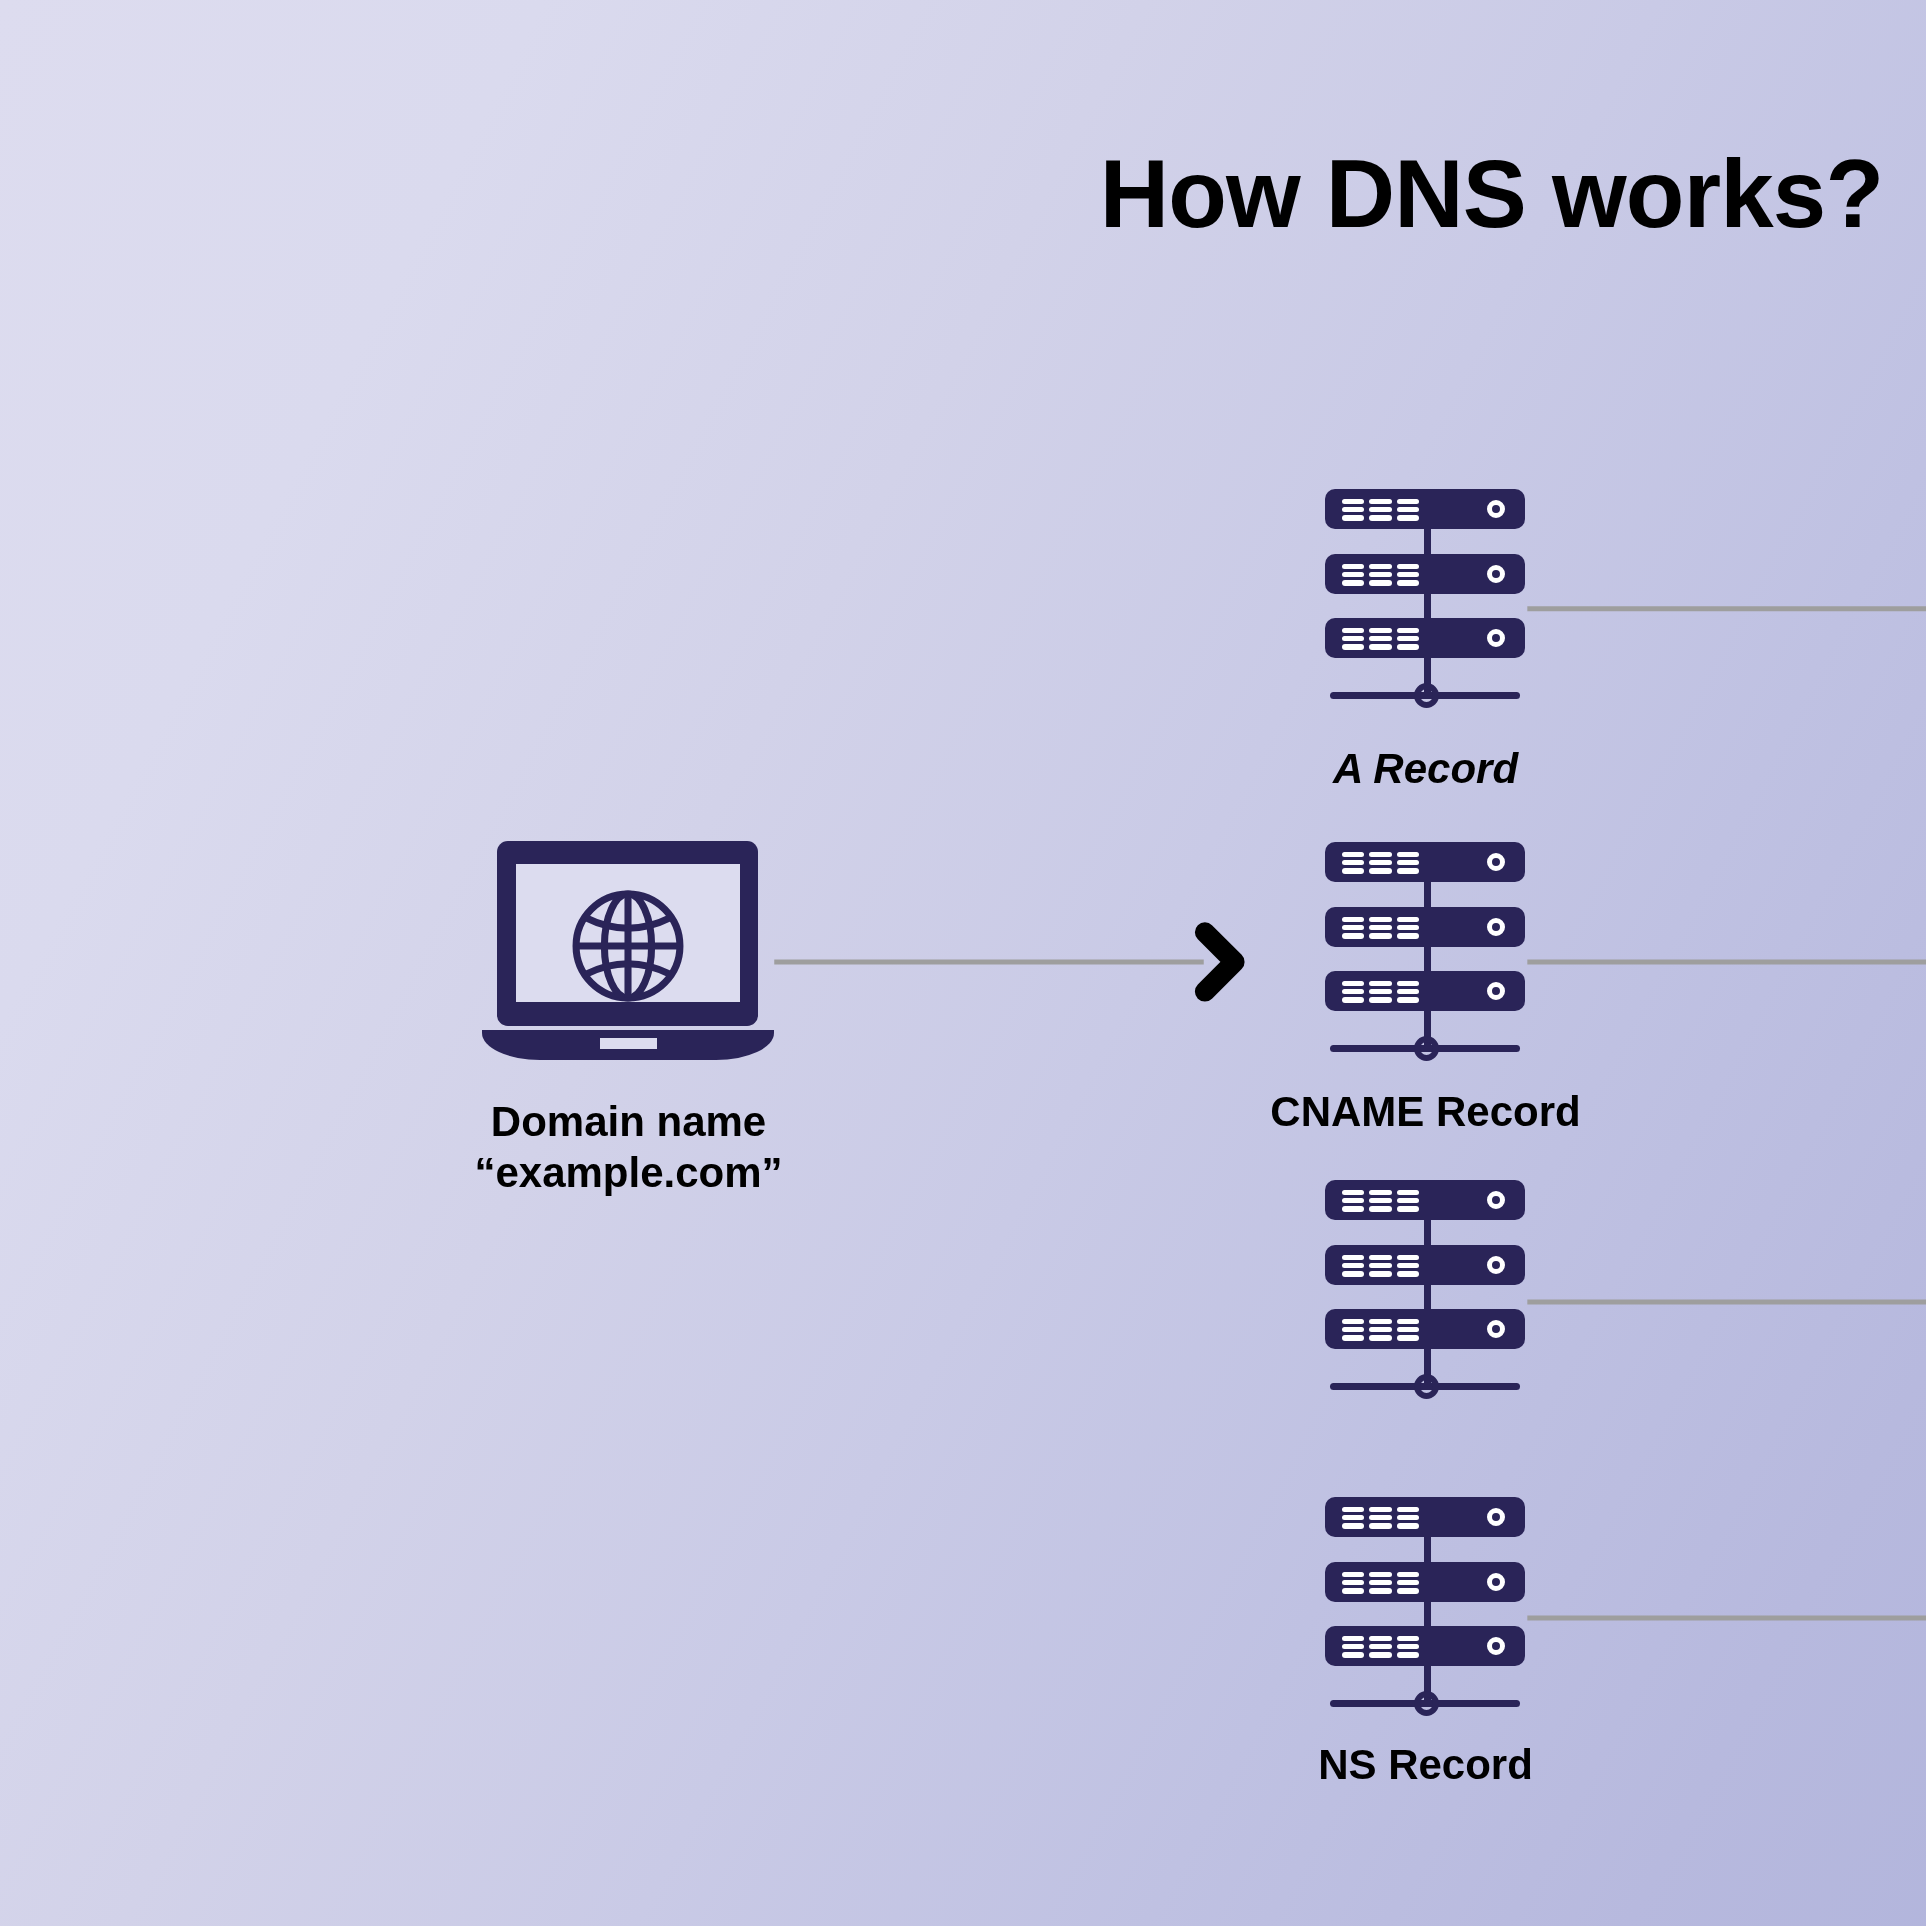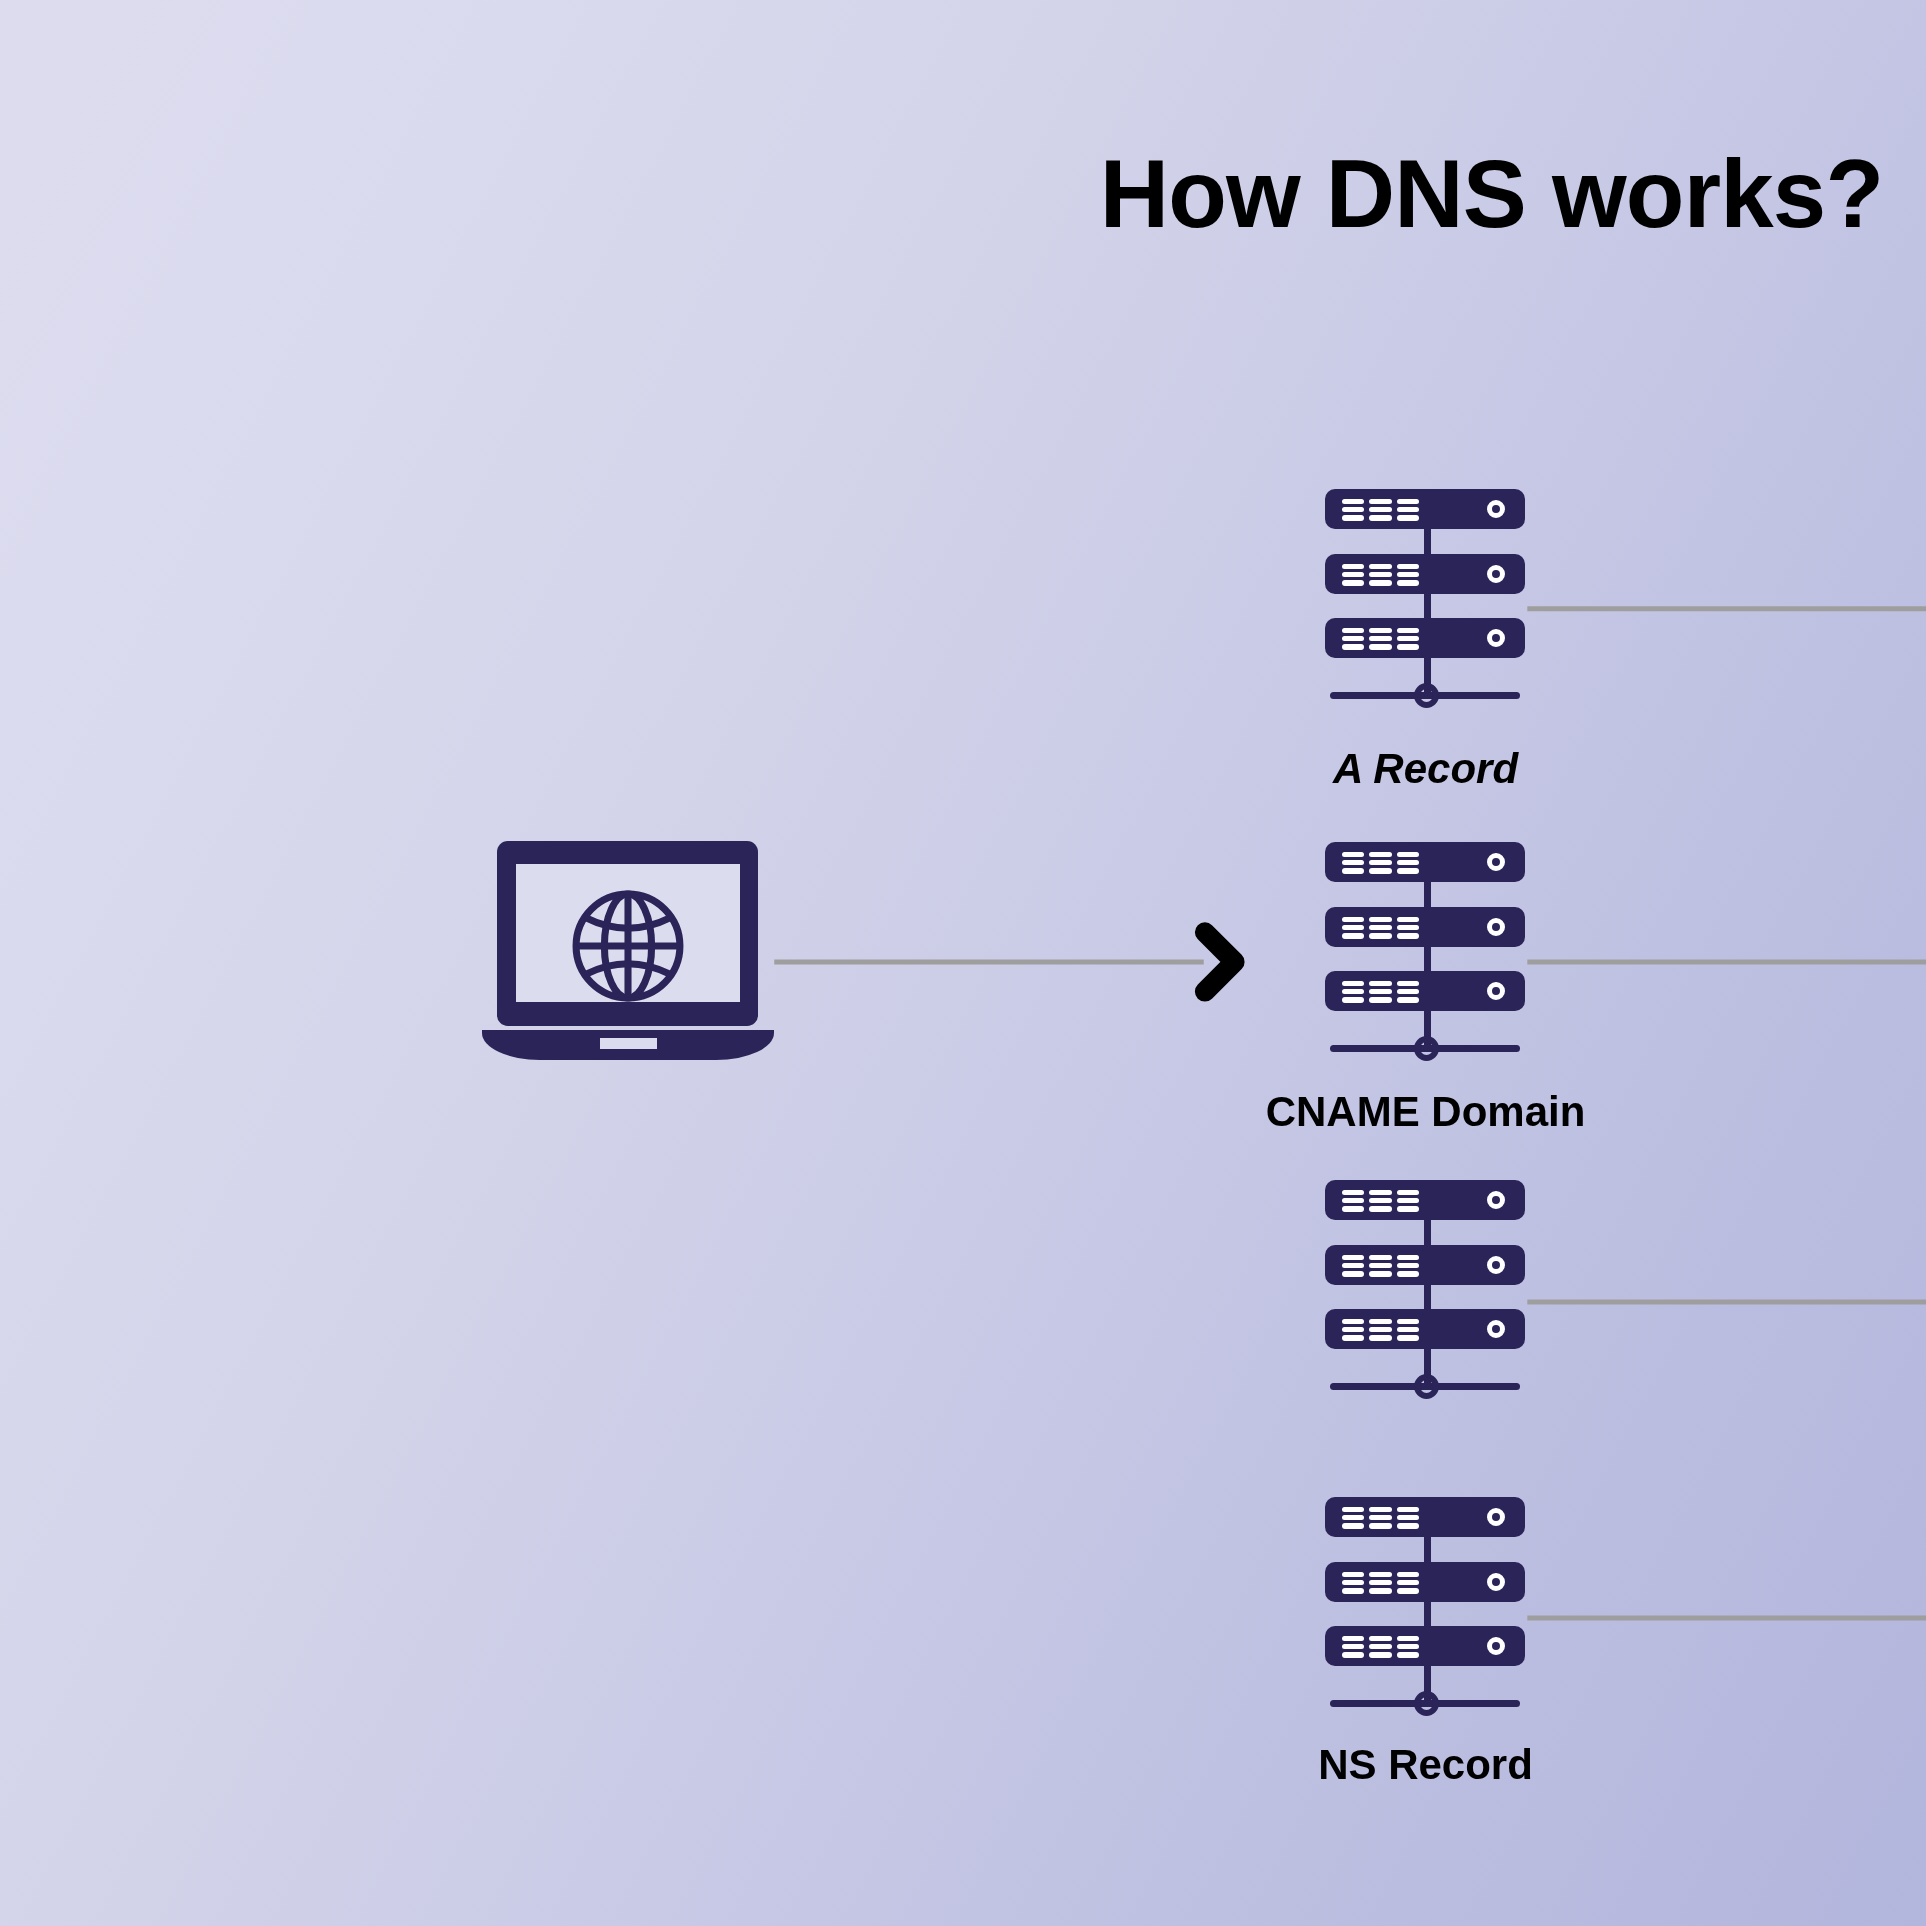--- a/index.html
+++ b/index.html
@@ -164,20 +164,24 @@
         <line x1="50" y1="6" x2="50" y2="94"></line>
         <line x1="6" y1="50" x2="94" y2="50"></line>
         <path d="M14,26 Q50,44 86,26"></path>
         <path d="M14,74 Q50,56 86,74"></path>
       </g>
     </svg>
     <div class="base"></div>
     <div class="touch"></div>
   </div>
 
+  <div class="node-label" style="left:328px;top:1096px;width:601px;">
+    <div>Domain name</div>
+    <div>“example.com”</div>
+  </div>
 
   <div class="stack" style="left:1325px;top:489px;height:247px;">
     <div class="srv" style="top:0;">
       <div class="dots">
           <i></i>
           <i></i>
           <i></i>
           <i></i>
           <i></i>
           <i></i>
@@ -265,21 +269,21 @@
           <i></i>
           <i></i>
           <i></i>
         </div>
       <div class="led"></div>
     </div>
     <div class="pole" style="top:169px;height:37px;"></div>
     <div class="floor" style="top:203px;"></div>
     <div class="hub" style="top:194px;"></div>
   </div>
-  <div class="node-label" style="left:1175px;top:1086px;width:501px;">CNAME Domain</div>
+  <div class="node-label" style="left:1175px;top:1086px;width:501px;">CNAME Record</div>
 
   <div class="stack" style="left:1325px;top:1180px;height:247px;">
     <div class="srv" style="top:0;">
       <div class="dots">
           <i></i>
           <i></i>
           <i></i>
           <i></i>
           <i></i>
           <i></i>

